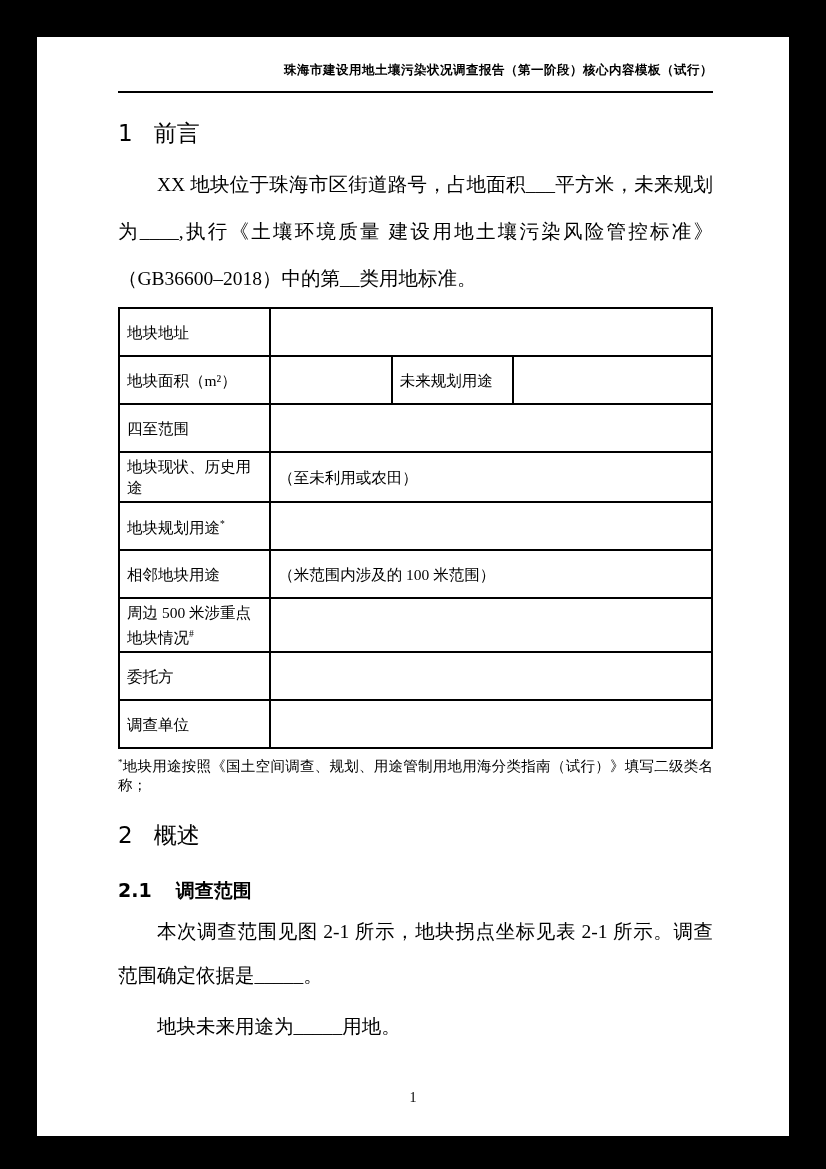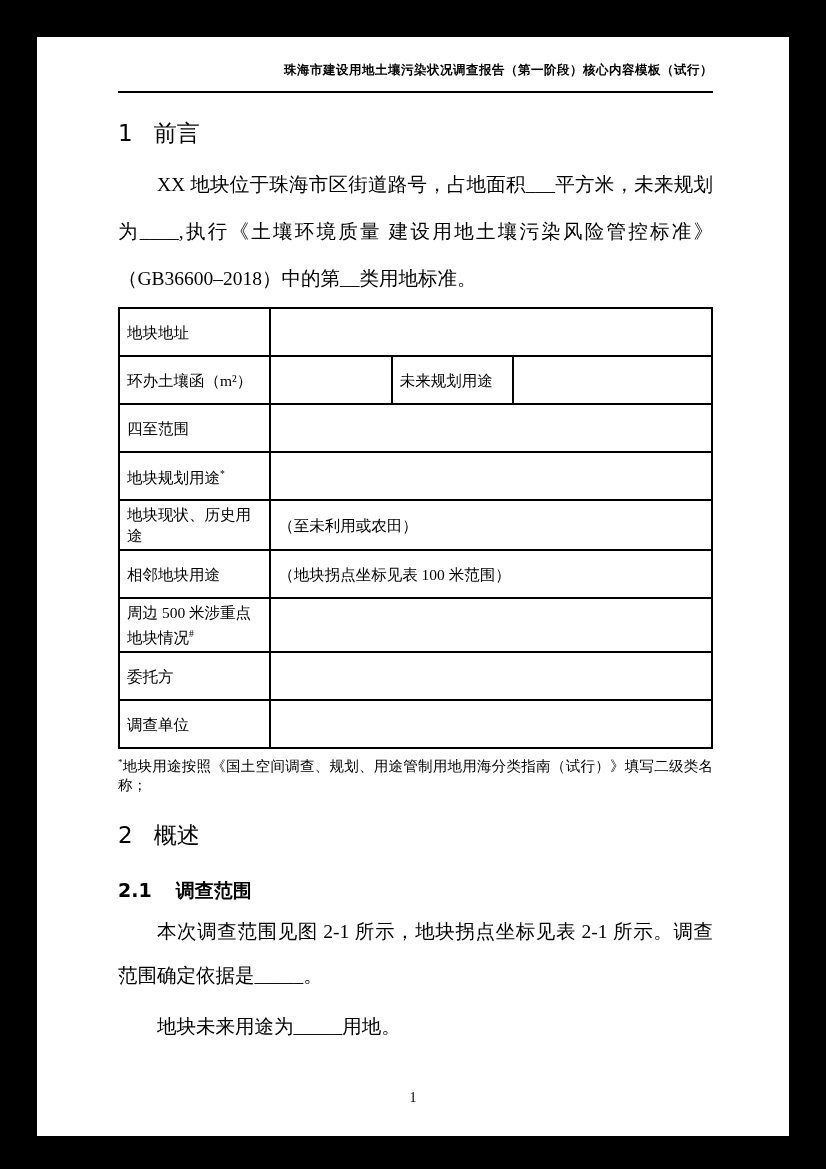--- a/index.html
+++ b/index.html
@@ -134,40 +134,40 @@
           <col class="c2">
           <col class="c3">
           <col class="c4">
       </colgroup>
       <tbody>
           <tr>
         <td>地块地址</td>
         <td colspan="3"></td>
       </tr>
       <tr>
-        <td>环办土壤函（m²）</td>
+        <td>地块面积（m²）</td>
         <td></td>
         <td>未来规划用途</td>
         <td></td>
       </tr>
       <tr>
         <td>四至范围</td>
         <td colspan="3"></td>
       </tr>
       <tr>
-        <td><span>地块规划用途</span><sup>*</sup></td>
-        <td colspan="3"></td>
-      </tr>
-      <tr>
         <td>地块现状、历史用途</td>
         <td colspan="3">（至未利用或农田）</td>
       </tr>
       <tr>
+        <td><span>地块规划用途</span><sup>*</sup></td>
+        <td colspan="3"></td>
+      </tr>
+      <tr>
         <td>相邻地块用途</td>
-        <td colspan="3">（地块拐点坐标见表 100 米范围）</td>
+        <td colspan="3">（米范围内涉及的 100 米范围）</td>
       </tr>
       <tr>
         <td><span>周边 500 米涉重点地块情况</span><sup>#</sup></td>
         <td colspan="3"></td>
       </tr>
       <tr>
         <td>委托方</td>
         <td colspan="3"></td>
       </tr>
       <tr>

